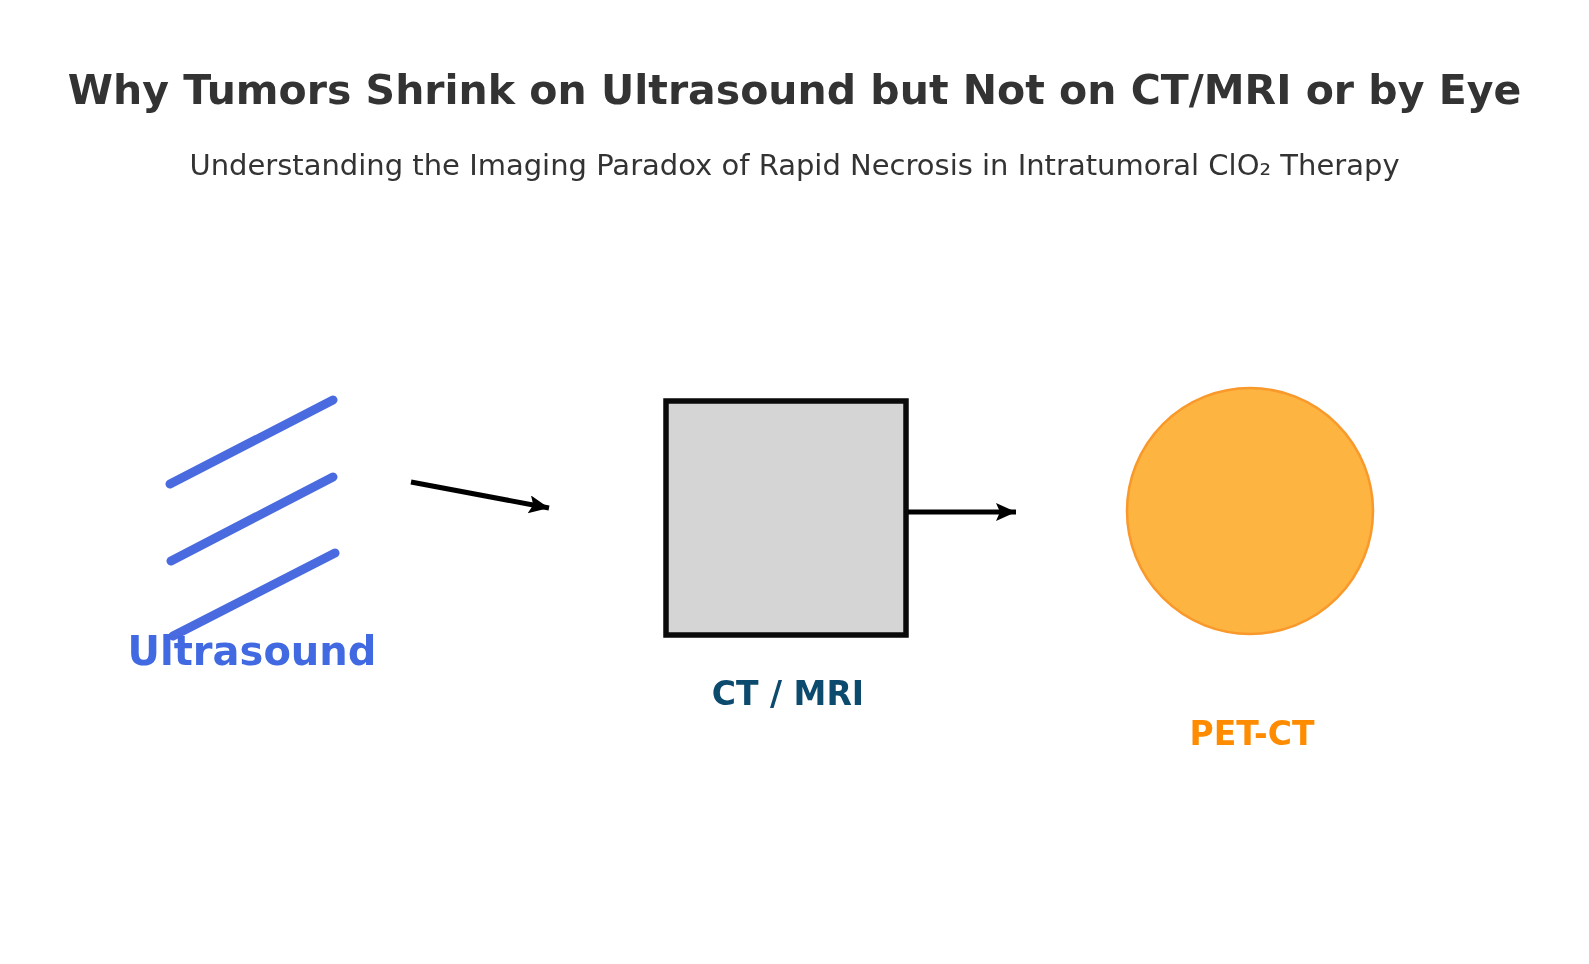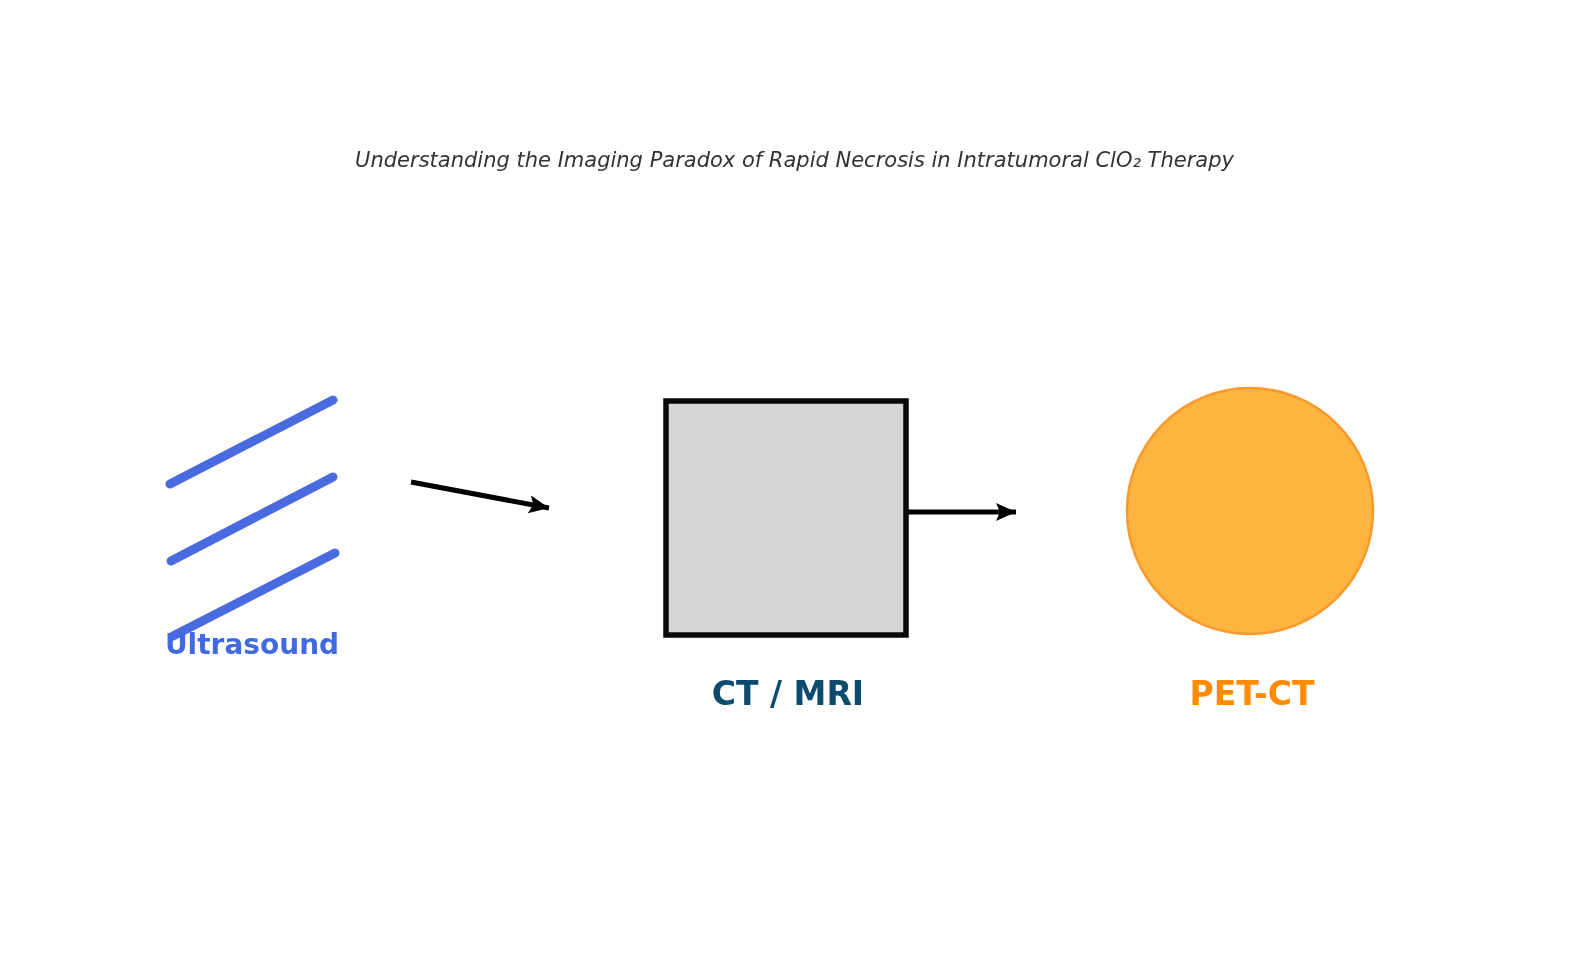--- a/index.html
+++ b/index.html
@@ -26,59 +26,59 @@
     font-weight: bold;
     color: #333333;
     letter-spacing: 0px;
   }
   .figure-subtitle {
     position: absolute;
     top: 148px;
     left: 0;
     width: 100%;
     text-align: center;
-    font-size: 21px;
-    font-style: italic;
+    font-size: 29px;
     font-weight: normal;
     color: #333333;
   }
   .diagram-svg {
     position: absolute;
     top: 0;
     left: 0;
     width: 1589px;
     height: 964px;
   }
   .shape-label {
     position: absolute;
     transform: translateX(-50%);
     font-weight: bold;
     white-space: nowrap;
   }
   .label-ultrasound {
     left: 252px;
     top: 628px;
-    font-size: 28px;
+    font-size: 40px;
   }
   .label-ctmri {
     left: 788px;
     top: 674px;
     font-size: 33px;
   }
   .label-petct {
     left: 1252px;
     top: 674px;
     font-size: 33px;
   }
 </style>
 </head>
 <body>
 
 <div class="canvas">
 
+  <h1 class="figure-title" style="color: rgb(51, 51, 51);">Why Tumors Shrink on Ultrasound but Not on CT/MRI or by Eye</h1>
 
   <div class="figure-subtitle" style="color: rgb(51, 51, 51);">Understanding the Imaging Paradox of Rapid Necrosis in Intratumoral ClO₂ Therapy</div>
 
   <svg class="diagram-svg" viewBox="0 0 1589 964">
     <defs>
       <marker id="arrowhead" markerUnits="userSpaceOnUse" markerWidth="24" markerHeight="20" refX="20" refY="9" orient="auto">
         <polygon points="0 0, 20 9, 0 18, 4 9" fill="#000000"></polygon>
       </marker>
     </defs>
 
@@ -94,15 +94,15 @@
 
     <line x1="908" y1="512" x2="1016" y2="512" stroke-width="5" marker-end="url(#arrowhead)" stroke="#000000"></line>
 
     <circle cx="1250" cy="511" r="123" stroke-width="2.5" fill="#FDB440" stroke="#F9992B"></circle>
   </svg>
 
   <div class="shape-label label-ultrasound" style="color: rgb(65, 105, 225);">Ultrasound</div>
 
   <div class="shape-label label-ctmri" style="color: #0c4a6e;">CT / MRI</div>
 
-  <div class="shape-label label-petct" style="color: rgb(255, 140, 0);">PET-CT</div>
+  <div class="shape-label label-petct" style="color: rgb(255, 140, 0); margin-top: 40px;">PET-CT</div>
 
 </div>
 
 </body></html>

